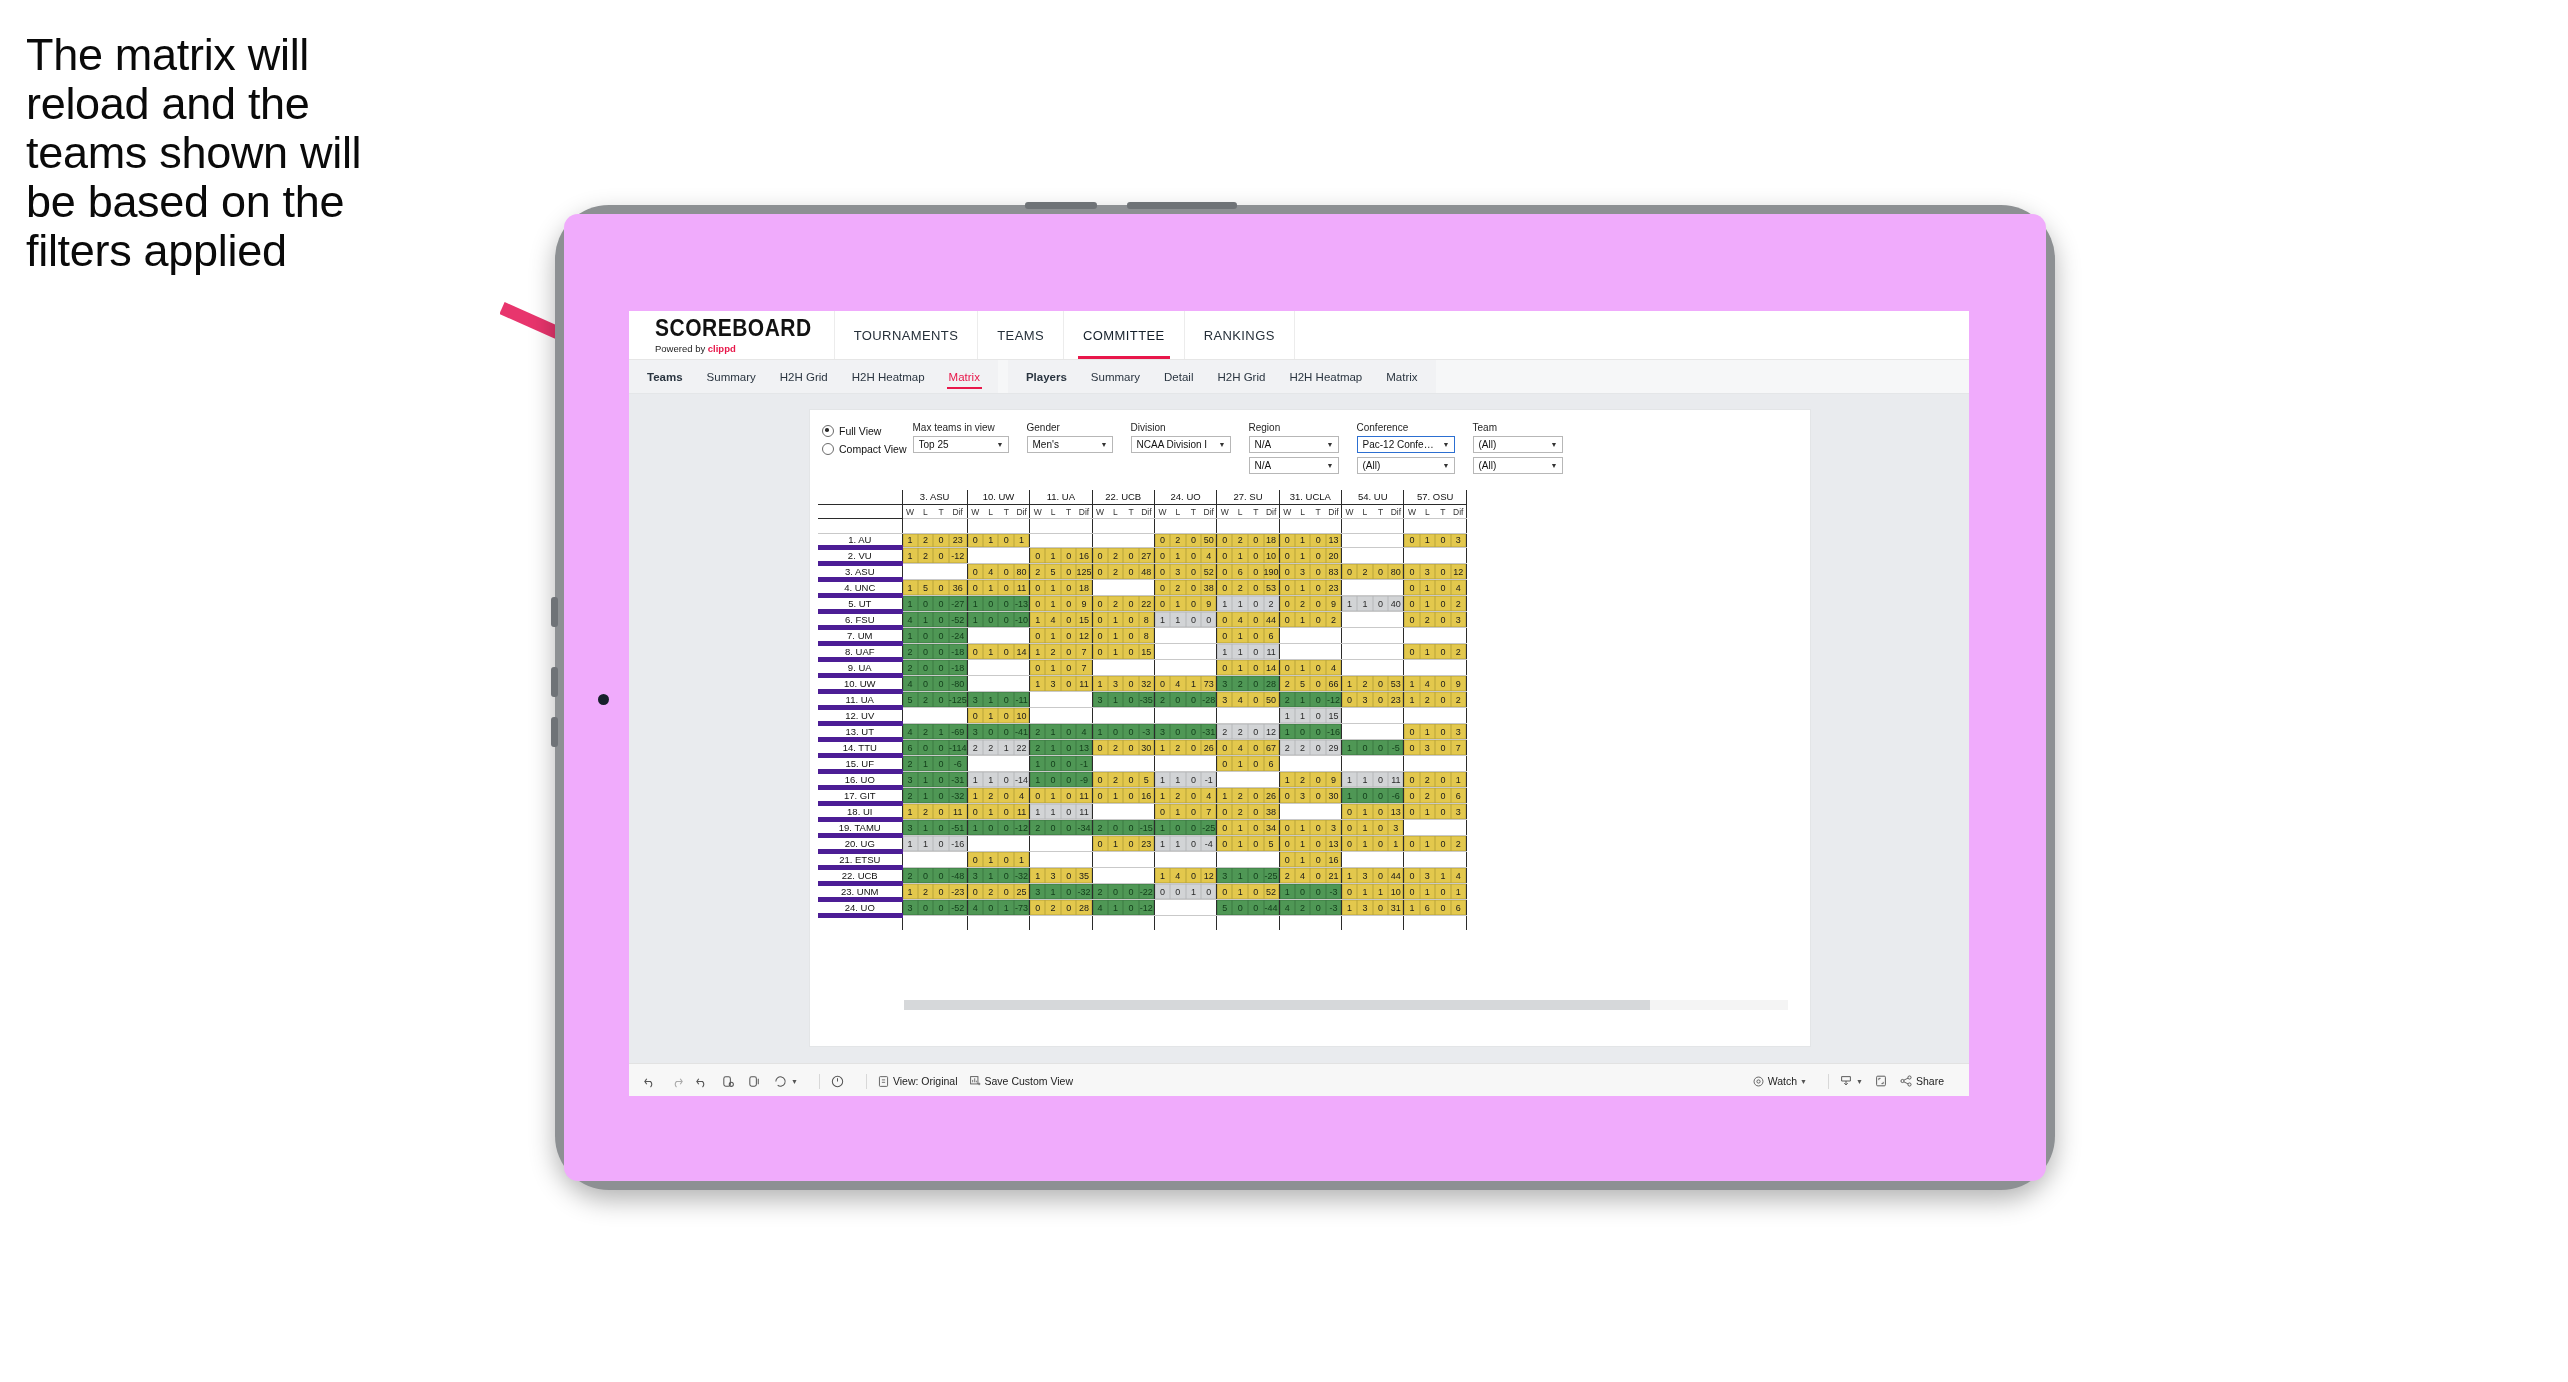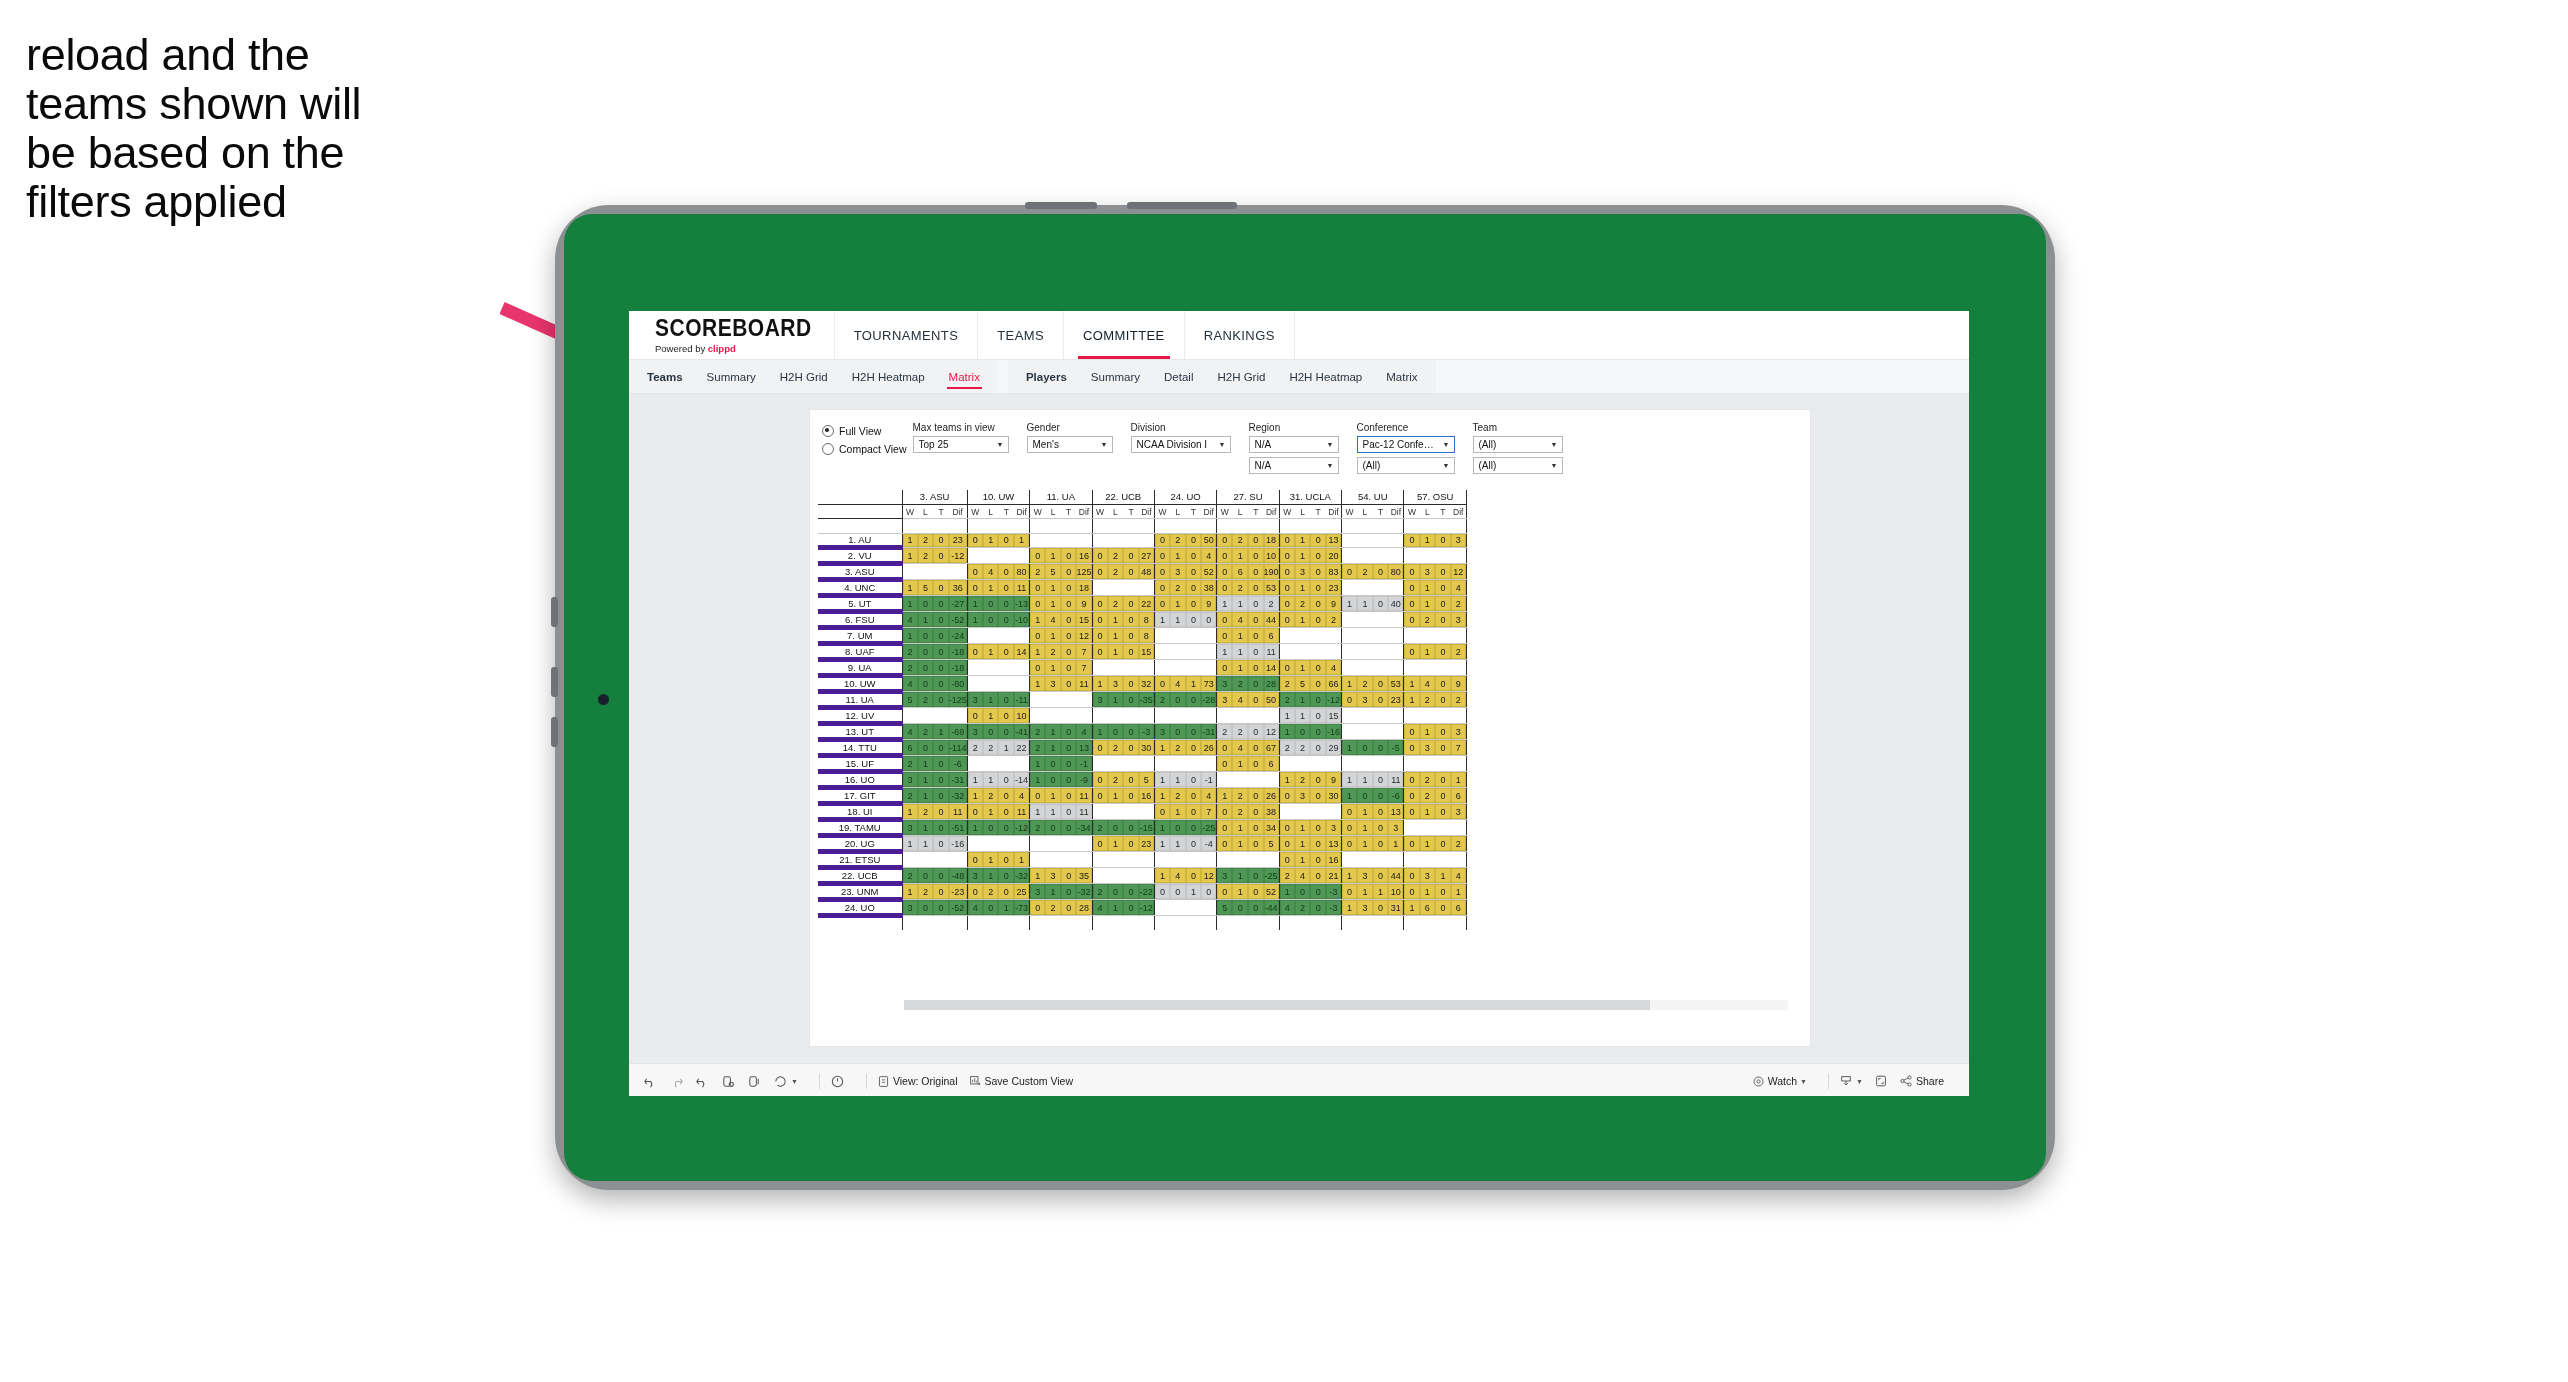--- a/index.html
+++ b/index.html
@@ -21,21 +21,21 @@
   .arrow-svg{position:absolute;left:500px;top:300px;width:470px;height:230px;}
 
   
   .tablet{
     position:absolute;left:555px;top:205px;width:1500px;height:985px;
     background:#8d9093;border-radius:54px;
     box-shadow:0 10px 26px rgba(0,0,0,.30);
   }
   .tablet-inner{
     position:absolute;left:9px;top:9px;right:9px;bottom:9px;
-    background:#15803d;border-radius:28px;
+    background:#f0abfc;border-radius:14px;
   }
   .tablet-screen{
     position:absolute;left:65px;top:97px;width:1340px;height:785px;
     background:#e9ebee;overflow:hidden;
   }
   .btn-side{position:absolute;background:#6f7377;border-radius:3px;}
   .btn-top1{left:470px;top:-3px;width:72px;height:7px;}
   .btn-top2{left:572px;top:-3px;width:110px;height:7px;}
   .btn-left1{left:-4px;top:392px;width:7px;height:30px;}
   .btn-left2{left:-4px;top:462px;width:7px;height:30px;}
@@ -158,20 +158,21 @@
   .tb-sep{width:1px;height:15px;background:#d8d8d8;margin:0 10px;}
   .tb-lbl{color:#222;font-size:10.5px;white-space:nowrap;}
   .spacer{flex:1;}
 </style>
 </head>
 <body>
 
 <div class="stage">
 
   <div class="annotation">
+    <div>The matrix will</div>
     <div>reload and the</div>
     <div>teams shown will</div>
     <div>be based on the</div>
     <div>filters applied</div>
   </div>
 
   <svg class="arrow-svg" viewBox="0 0 470 230">
     <path d="M2 8 L392 182" stroke="#e8356d" stroke-width="13" fill="none"></path>
     <path d="M438 216 L368 150 L392 204 L338 196 Z" fill="#e8356d"></path>
   </svg>

